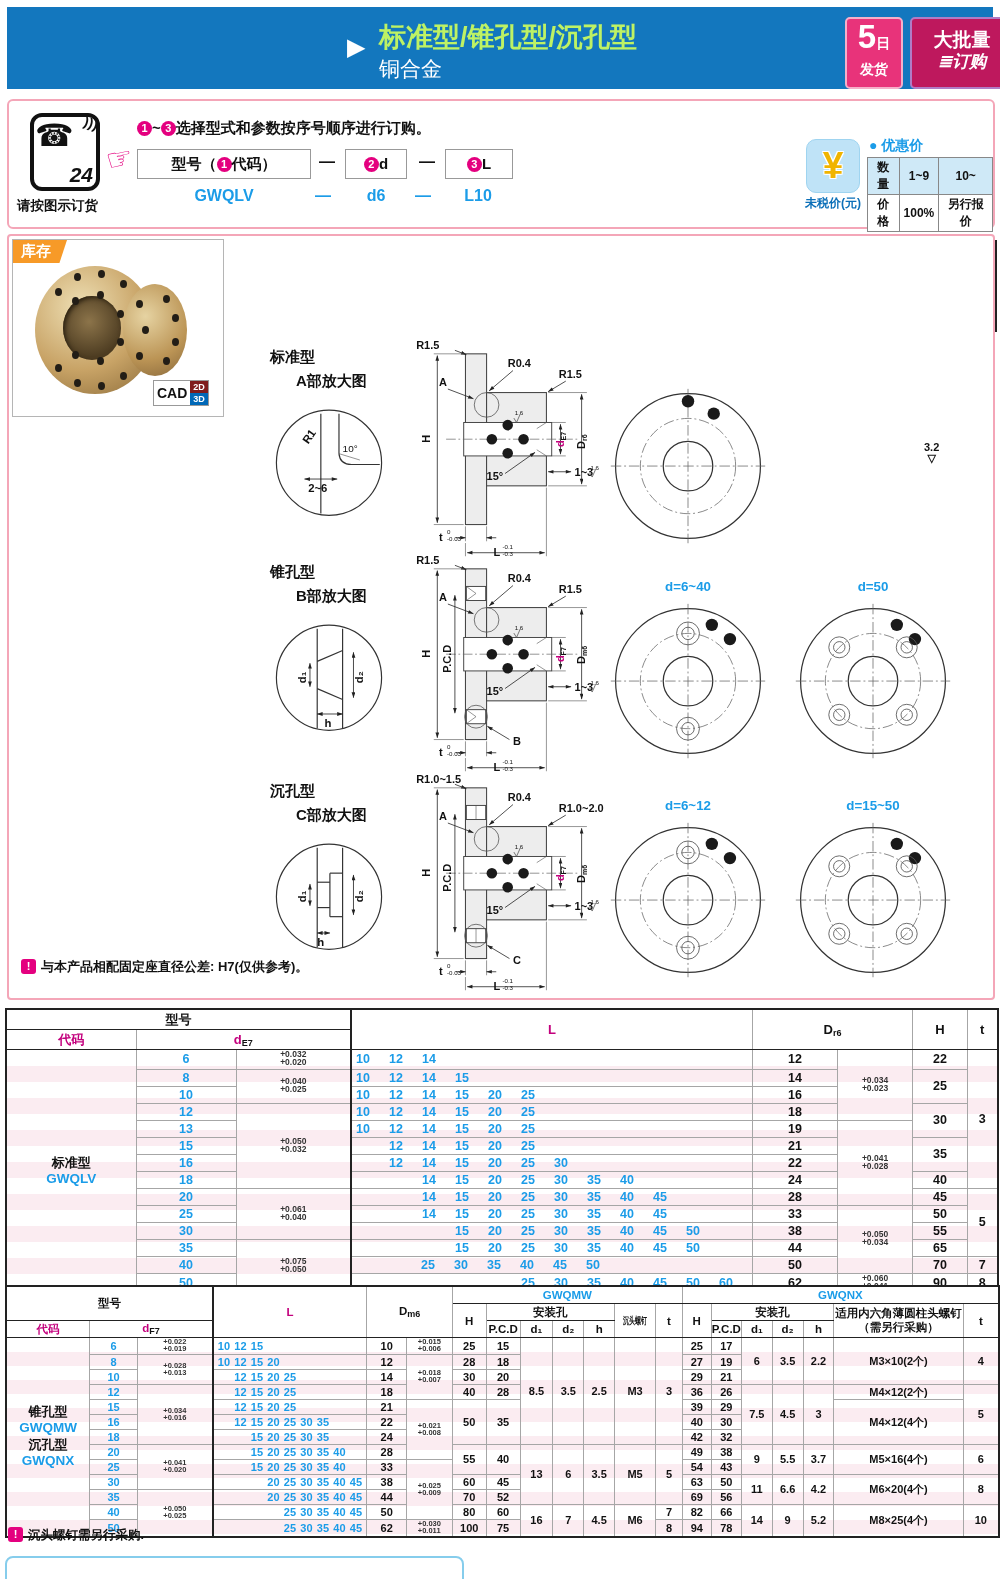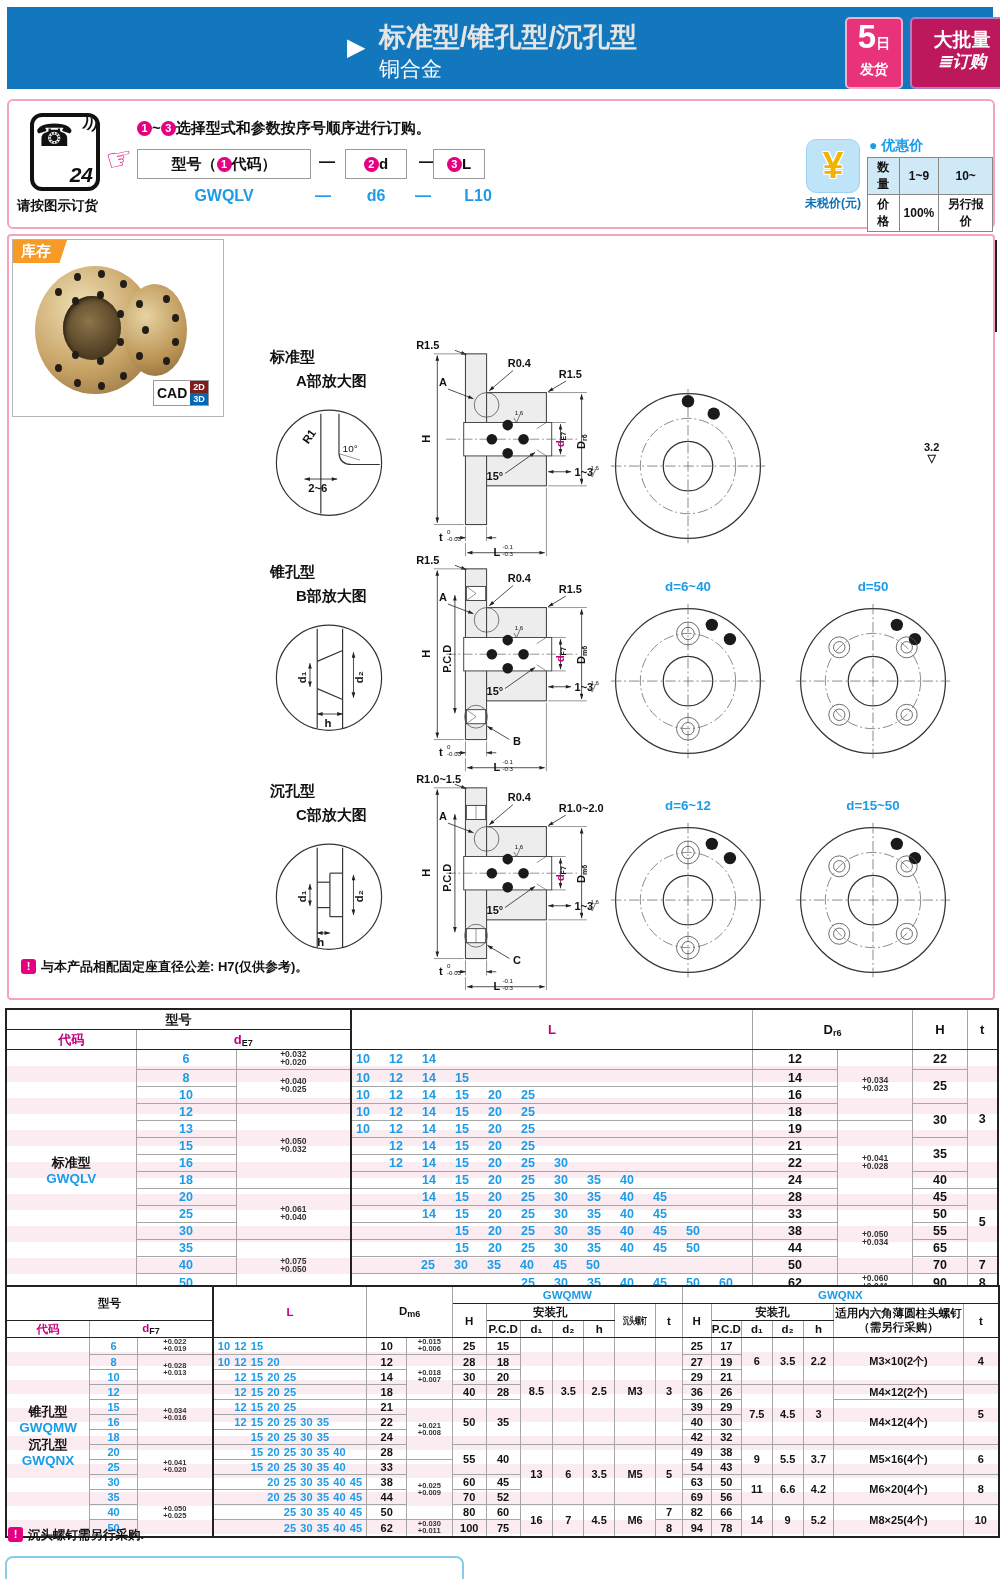--- a/index.html
+++ b/index.html
@@ -4,21 +4,21 @@
 <style>
   html,body{margin:0;padding:0;background:#fff;}
   #page{position:relative;width:1000px;height:1579px;background:#fff;overflow:hidden;
         font-family:"Liberation Sans",sans-serif;color:#111;}
   .abs{position:absolute;}
 
   
   .banner{left:7px;top:7px;width:986px;height:82px;background:#1377be;}
   .banner-title{left:16px;top:12px;font-size:40px;font-weight:bold;color:#fff;letter-spacing:1px;}
   .banner-arrow{left:340px;top:26px;font-size:24px;color:#fff;}
-  .banner-sub1{left:372px;top:12px;font-size:27px;font-weight:bold;color:#e5e5e5;}
+  .banner-sub1{left:372px;top:12px;font-size:27px;font-weight:bold;color:#bef264;}
   .banner-sub2{left:372px;top:48px;font-size:21px;color:#fff;}
   .badge-ship{left:838px;top:10px;width:58px;height:72px;background:#e8337a;border:2px solid #f6afc9;
       border-radius:5px;color:#fff;text-align:center;box-sizing:border-box;}
   .badge-ship .b1{font-size:33px;font-weight:bold;line-height:36px;}
   .badge-ship .b1 small{font-size:14px;font-weight:bold;}
   .badge-ship .b2{font-size:14px;font-weight:bold;line-height:16px;}
   .badge-bulk{left:903px;top:10px;width:104px;height:72px;background:#be185d;border:2px solid #b07cc6;
       border-radius:5px;color:#fff;text-align:center;box-sizing:border-box;padding-top:10px;}
   .badge-bulk .b1{font-size:19px;font-weight:bold;line-height:22px;}
   .badge-bulk .b2{font-size:17px;font-weight:bold;line-height:22px;font-style:italic;}
@@ -151,21 +151,21 @@
       <span class="cnum">1</span><span>~</span><span class="cnum">3</span><span>选择型式和参数按序号顺序进行订购。</span>
     </div>
     <div class="abs obox" style="left:128px;top:48px;width:174px;">
       <span>型号（</span><span class="cnum">1</span><span>代码）</span>
     </div>
     <div class="abs odash" style="left:310px;top:52px;">—</div>
     <div class="abs obox" style="left:336px;top:48px;width:62px;">
       <span class="cnum">2</span><span>d</span>
     </div>
     <div class="abs odash" style="left:410px;top:52px;">—</div>
-    <div class="abs obox" style="left:424px;top:48px;width:52px;">
+    <div class="abs obox" style="left:436px;top:48px;width:68px;">
       <span class="cnum">3</span><span>L</span>
     </div>
     <div class="abs oex" style="left:128px;top:86px;width:174px;">GWQLV</div>
     <div class="abs oex" style="left:304px;top:86px;width:20px;color:#1b9ce8;">—</div>
     <div class="abs oex" style="left:336px;top:86px;width:62px;">d6</div>
     <div class="abs oex" style="left:404px;top:86px;width:20px;color:#1b9ce8;">—</div>
     <div class="abs oex" style="left:436px;top:86px;width:66px;">L10</div>
 
     <div class="abs yenicon">¥</div>
     <div class="abs yencap">未税价(元)</div>

